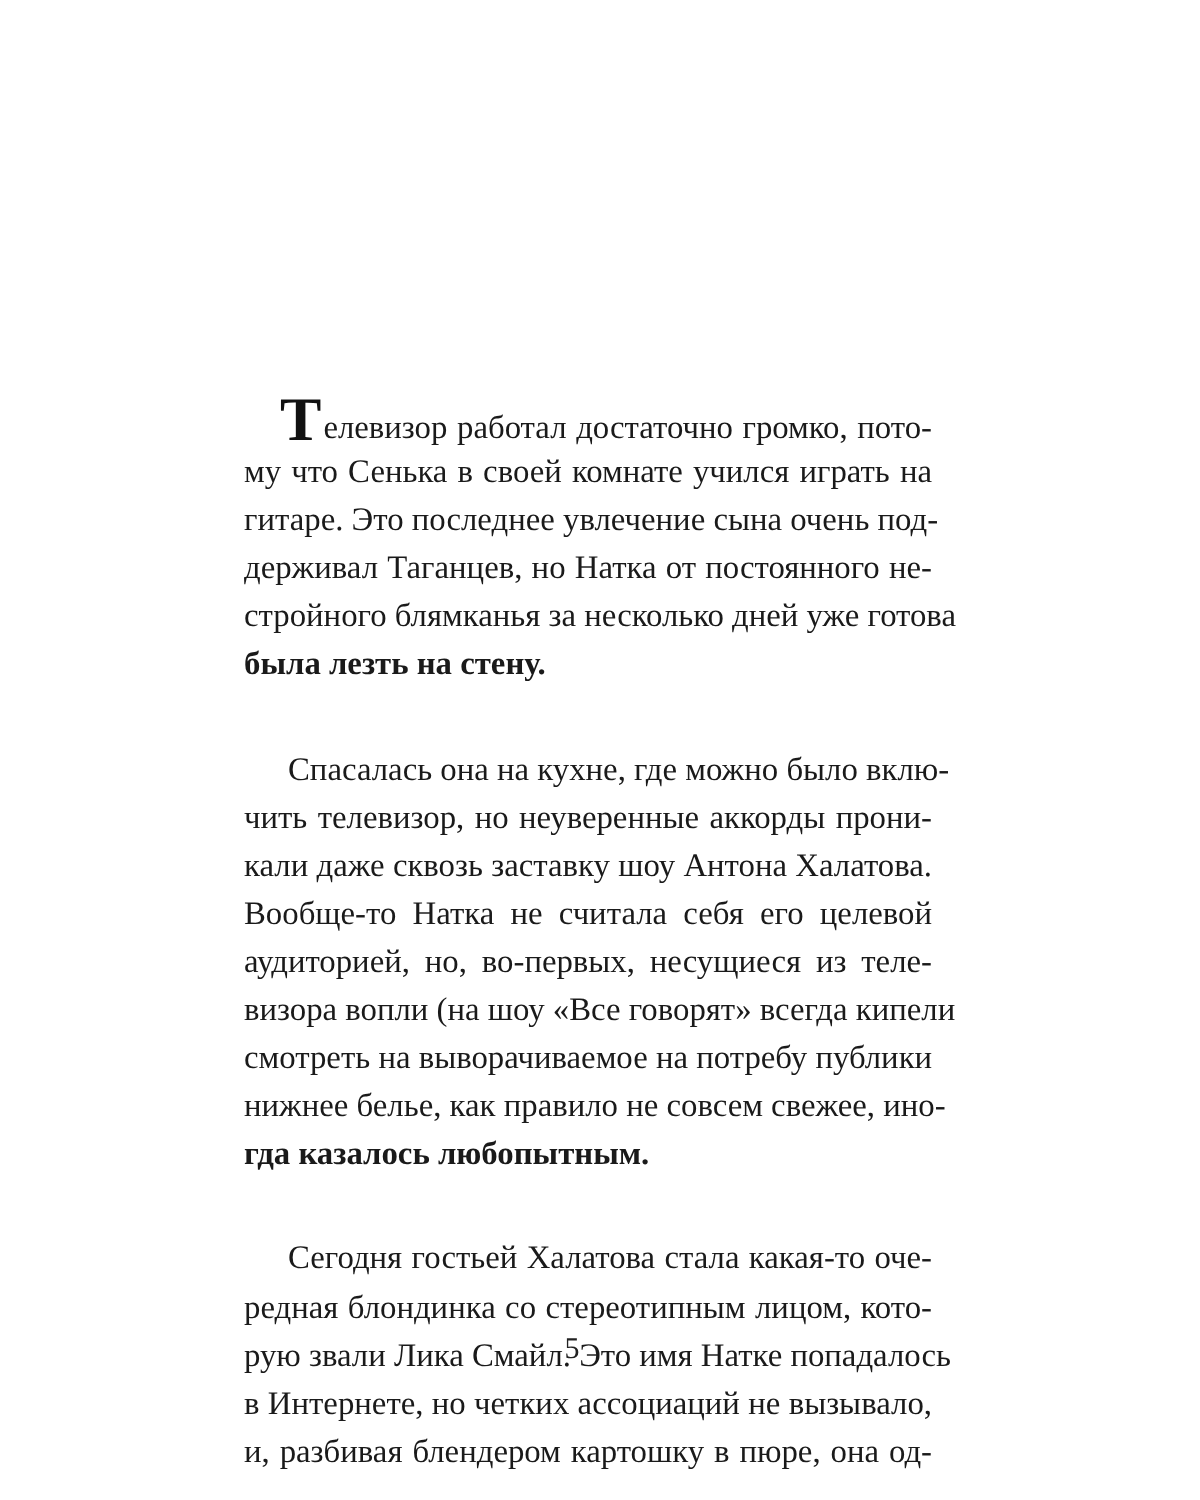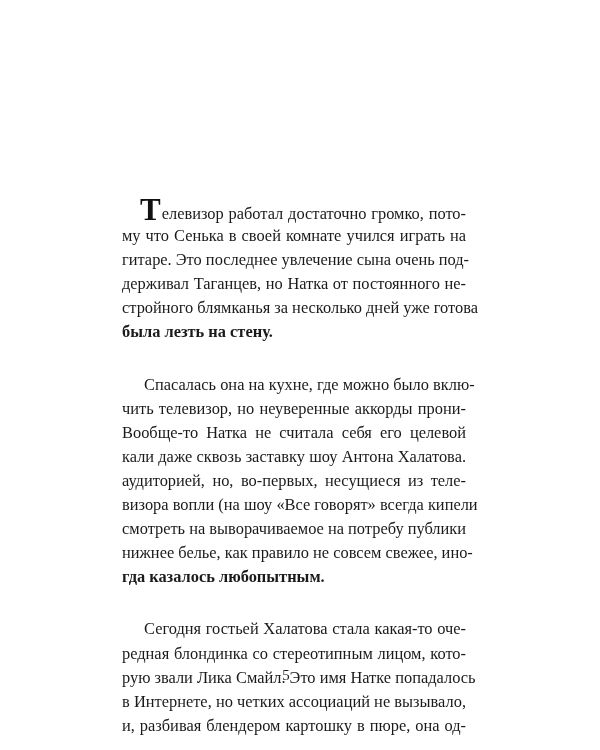--- a/index.html
+++ b/index.html
@@ -31,22 +31,22 @@
 
     <span class="line first-line"><span class="dropcap">Т</span><span>елевизор работал достаточно громко, пото-</span></span>
     <span class="line">му что Сенька в своей комнате учился играть на</span>
     <span class="line">гитаре. Это последнее увлечение сына очень под-</span>
     <span class="line">держивал Таганцев, но Натка от постоянного не-</span>
     <span class="line">стройного блямканья за несколько дней уже готова</span>
     <span class="line last">была лезть на стену.</span>
 
     <span class="line indent">Спасалась она на кухне, где можно было вклю-</span>
     <span class="line">чить телевизор, но неуверенные аккорды прони-</span>
+    <span class="line">кали даже сквозь заставку шоу Антона Халатова.</span>
     <span class="line">Вообще-то Натка не считала себя его целевой</span>
-    <span class="line">кали даже сквозь заставку шоу Антона Халатова.</span>
     <span class="line">аудиторией, но, во-первых, несущиеся из теле-</span>
     <span class="line">визора вопли (на шоу «Все говорят» всегда кипели</span>
     <span class="line">смотреть на выворачиваемое на потребу публики</span>
     <span class="line">нижнее белье, как правило не совсем свежее, ино-</span>
     <span class="line last">гда казалось любопытным.</span>
 
     <span class="line indent">Сегодня гостьей Халатова стала какая-то оче-</span>
     <span class="line">редная блондинка со стереотипным лицом, кото-</span>
     <span class="line">рую звали Лика Смайл. Это имя Натке попадалось</span>
     <span class="line">в Интернете, но четких ассоциаций не вызывало,</span>

